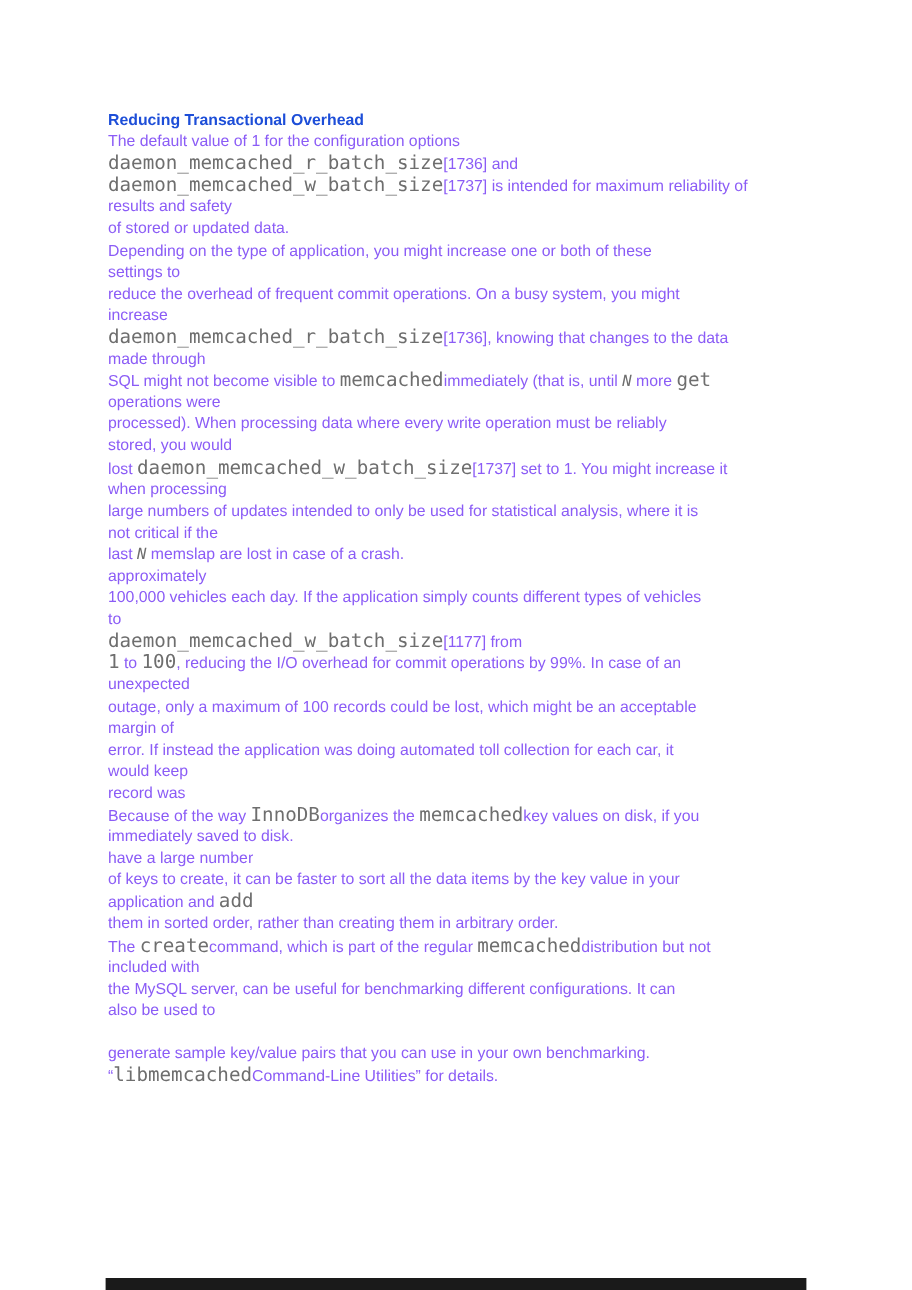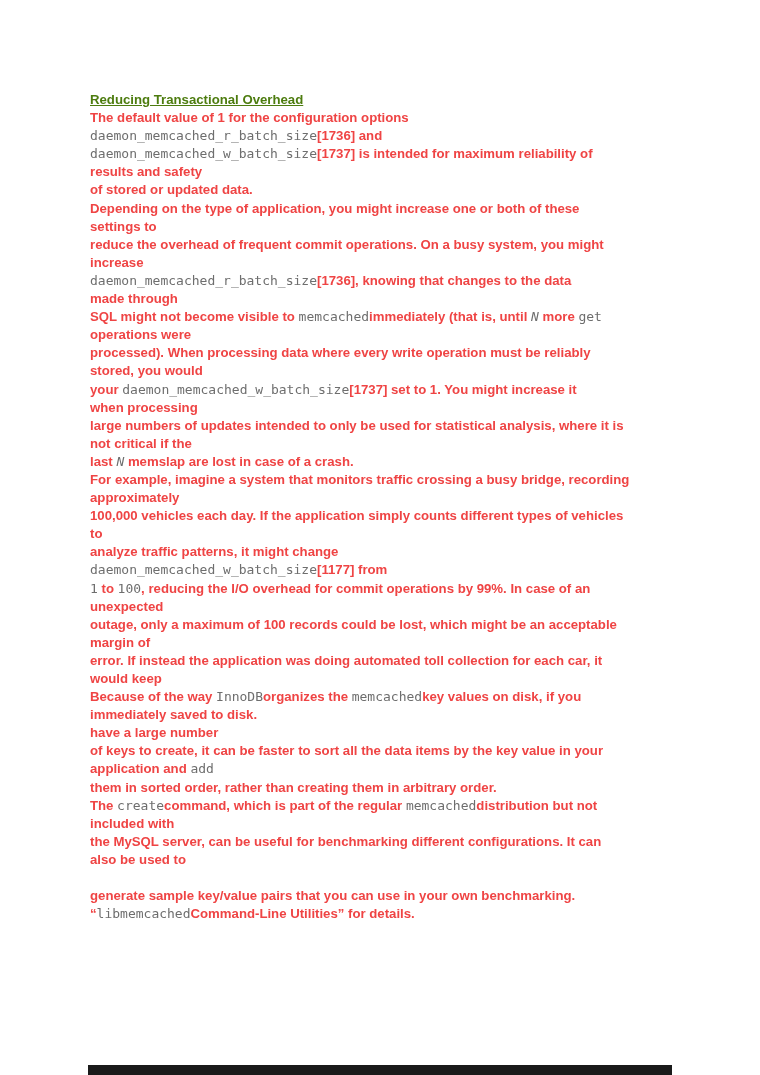--- a/index.html
+++ b/index.html
@@ -23,33 +23,31 @@
     color: #000000;
     font-size: 13.2px;
   }
   .line {
     height: 18.1px;
     line-height: 18.1px;
     white-space: nowrap;
   }
   .sp-plain {
     font-family: "Liberation Sans", sans-serif;
-    color: #ef4444;
-    font-weight: bold;
+    color: #8b5cf6;
   }
   .sp-bold {
     font-family: "Liberation Sans", sans-serif;
     font-weight: bold;
-    color: #4d7c0f;
-    text-decoration: underline;
+    color: #1d4ed8;
   }
   .sp-code {
     font-family: "DejaVu Sans Mono", "Liberation Mono", monospace;
     color: #6e6e6e;
-    font-size: 13px;
+    font-size: 16px;
   }
   .sp-var {
     font-family: "DejaVu Sans Mono", "Liberation Mono", monospace;
     font-style: italic;
     color: #6e6e6e;
     font-size: 13px;
   }
   .bottom-bar {
     position: absolute;
     left: 88px;
@@ -73,37 +71,36 @@
       <div class="line"><span class="sp-plain">Depending on the type of application, you might increase one or both of these</span></div>
       <div class="line"><span class="sp-plain">settings to</span></div>
       <div class="line"><span class="sp-plain">reduce the overhead of frequent commit operations. On a busy system, you might</span></div>
       <div class="line"><span class="sp-plain">increase</span></div>
       <div class="line"><span class="sp-code">daemon_memcached_r_batch_size</span><span class="sp-plain">[1736], knowing that changes to the data</span></div>
       <div class="line"><span class="sp-plain">made through</span></div>
       <div class="line"><span class="sp-plain">SQL might not become visible to </span><span class="sp-code">memcached</span><span class="sp-plain">immediately (that is, until </span><span class="sp-var">N</span><span class="sp-plain"> more </span><span class="sp-code">get</span></div>
       <div class="line"><span class="sp-plain">operations were</span></div>
       <div class="line"><span class="sp-plain">processed). When processing data where every write operation must be reliably</span></div>
       <div class="line"><span class="sp-plain">stored, you would</span></div>
-      <div class="line"><span class="sp-plain">your </span><span class="sp-code">daemon_memcached_w_batch_size</span><span class="sp-plain">[1737] set to 1. You might increase it</span></div>
+      <div class="line"><span class="sp-plain">lost </span><span class="sp-code">daemon_memcached_w_batch_size</span><span class="sp-plain">[1737] set to 1. You might increase it</span></div>
       <div class="line"><span class="sp-plain">when processing</span></div>
       <div class="line"><span class="sp-plain">large numbers of updates intended to only be used for statistical analysis, where it is</span></div>
       <div class="line"><span class="sp-plain">not critical if the</span></div>
       <div class="line"><span class="sp-plain">last </span><span class="sp-var">N</span><span class="sp-plain"> memslap are lost in case of a crash.</span></div>
-      <div class="line"><span class="sp-plain">For example, imagine a system that monitors traffic crossing a busy bridge, recording</span></div>
       <div class="line"><span class="sp-plain">approximately</span></div>
       <div class="line"><span class="sp-plain">100,000 vehicles each day. If the application simply counts different types of vehicles</span></div>
       <div class="line"><span class="sp-plain">to</span></div>
-      <div class="line"><span class="sp-plain">analyze traffic patterns, it might change</span></div>
       <div class="line"><span class="sp-code">daemon_memcached_w_batch_size</span><span class="sp-plain">[1177] from</span></div>
       <div class="line"><span class="sp-code">1</span><span class="sp-plain"> to </span><span class="sp-code">100</span><span class="sp-plain">, reducing the I/O overhead for commit operations by 99%. In case of an</span></div>
       <div class="line"><span class="sp-plain">unexpected</span></div>
       <div class="line"><span class="sp-plain">outage, only a maximum of 100 records could be lost, which might be an acceptable</span></div>
       <div class="line"><span class="sp-plain">margin of</span></div>
       <div class="line"><span class="sp-plain">error. If instead the application was doing automated toll collection for each car, it</span></div>
       <div class="line"><span class="sp-plain">would keep</span></div>
+      <div class="line"><span class="sp-plain">record was</span></div>
       <div class="line"><span class="sp-plain">Because of the way </span><span class="sp-code">InnoDB</span><span class="sp-plain">organizes the </span><span class="sp-code">memcached</span><span class="sp-plain">key values on disk, if you</span></div>
       <div class="line"><span class="sp-plain">immediately saved to disk.</span></div>
       <div class="line"><span class="sp-plain">have a large number</span></div>
       <div class="line"><span class="sp-plain">of keys to create, it can be faster to sort all the data items by the key value in your</span></div>
       <div class="line"><span class="sp-plain">application and </span><span class="sp-code">add</span></div>
       <div class="line"><span class="sp-plain">them in sorted order, rather than creating them in arbitrary order.</span></div>
       <div class="line"><span class="sp-plain">The </span><span class="sp-code">create</span><span class="sp-plain">command, which is part of the regular </span><span class="sp-code">memcached</span><span class="sp-plain">distribution but not</span></div>
       <div class="line"><span class="sp-plain">included with</span></div>
       <div class="line"><span class="sp-plain">the MySQL server, can be useful for benchmarking different configurations. It can</span></div>
       <div class="line"><span class="sp-plain">also be used to</span></div>

